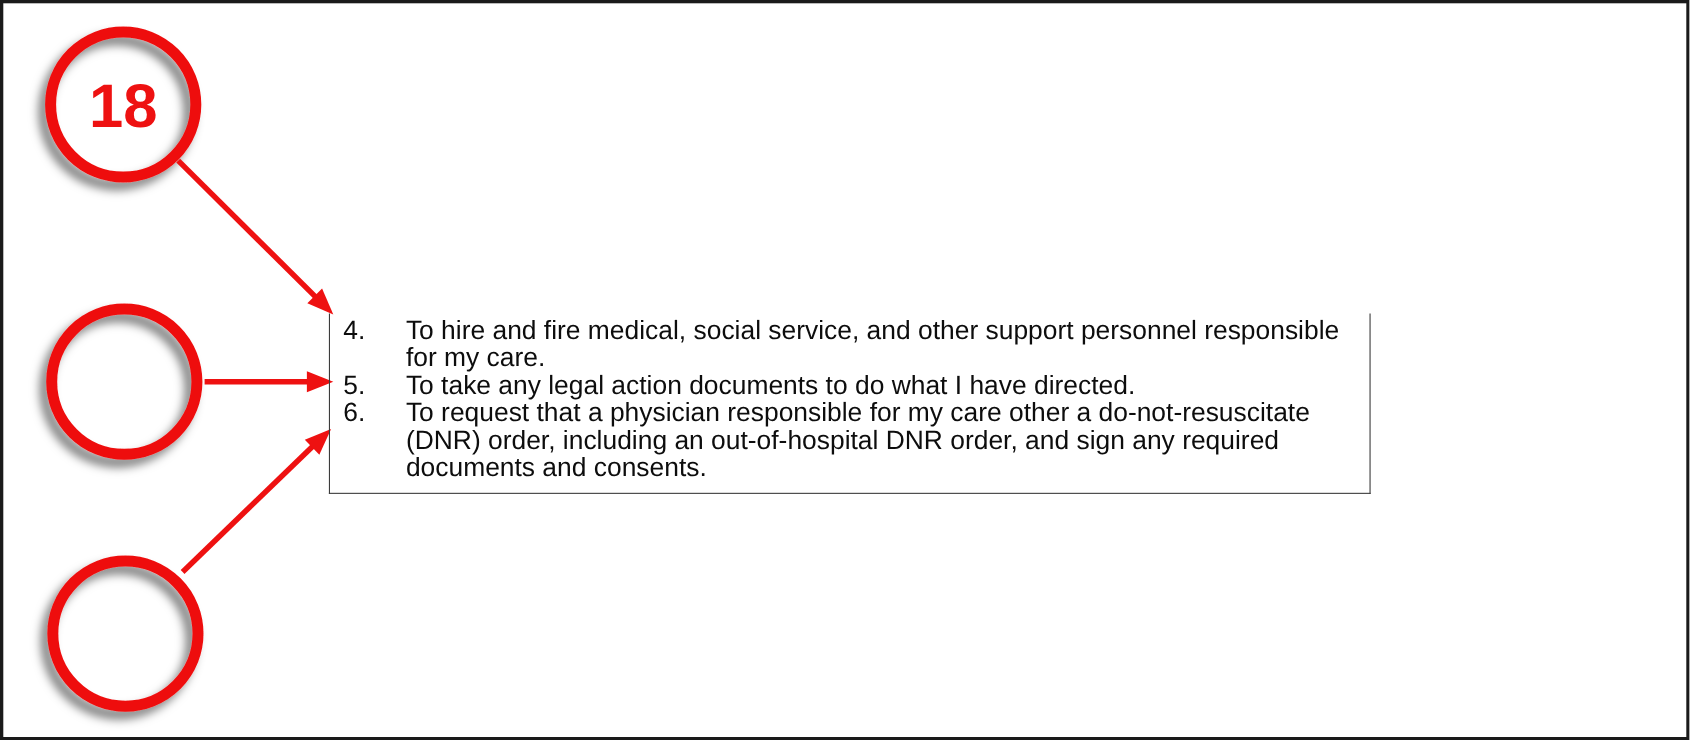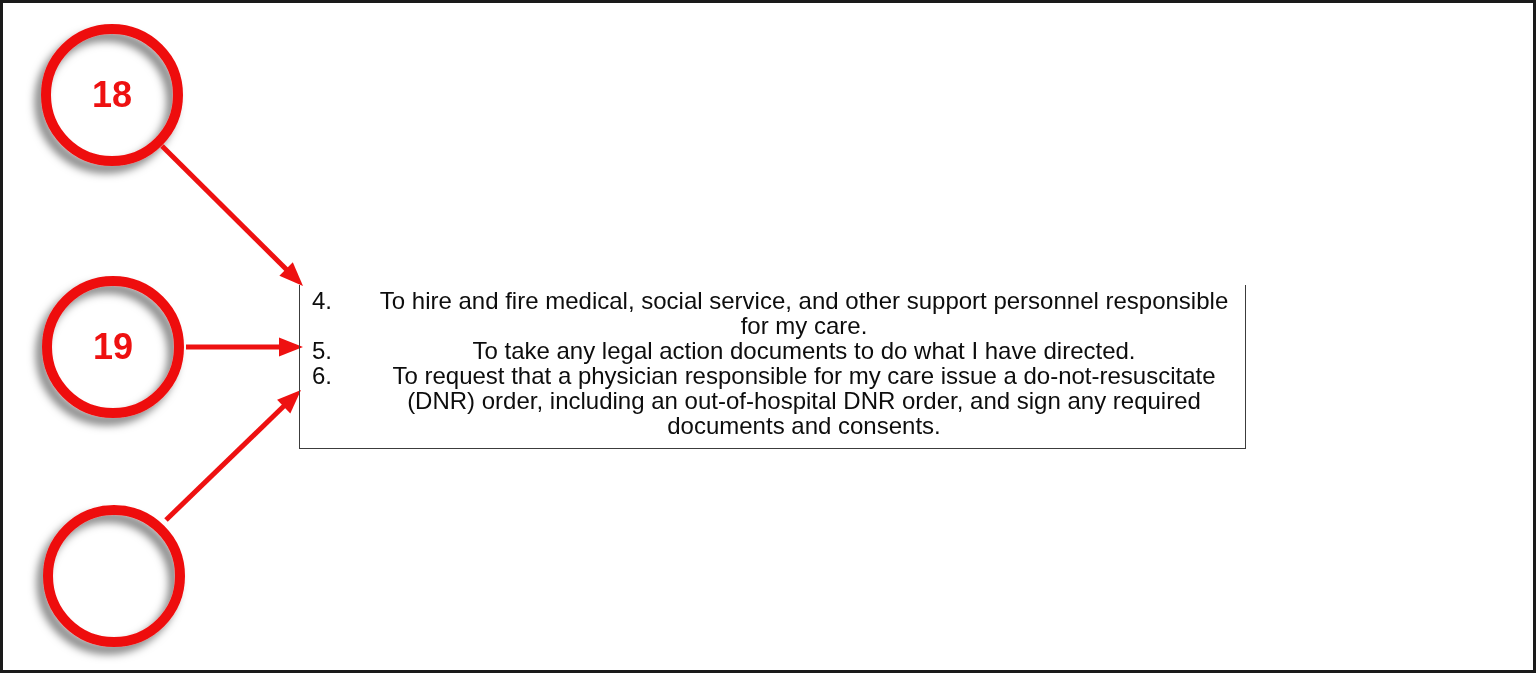--- a/index.html
+++ b/index.html
@@ -19,21 +19,21 @@
     font-family:"Liberation Sans","DejaVu Sans",sans-serif;
   }
   .overlay-svg{position:absolute;left:0;top:0;width:1536px;height:673px;}
   .ring{fill:none;stroke:var(--color-accent);stroke-width:10;}
   .arrow-line{stroke:var(--color-accent);stroke-width:5;fill:none;}
   .arrow-head{fill:var(--color-accent);stroke:none;}
   .callout-label{
     position:absolute;width:144px;height:144px;
     display:flex;align-items:center;justify-content:center;
     color:var(--color-accent);
-    font-size:36px;font-weight:bold;
+    font-size:56px;font-weight:bold;
     user-select:none;
   }
   .callout-18{left:37px;top:20px;}
   .callout-19{left:38px;top:272px;}
   .callout-20{left:39px;top:501px;}
   .text-box{
     position:absolute;left:296px;top:282px;
     width:947px;height:164px;
     box-sizing:border-box;
     border-left:1px solid var(--color-box-border);
@@ -46,21 +46,20 @@
   .list-item{display:flex;align-items:flex-start;}
   .item-number{
     flex:0 0 69px;
     box-sizing:border-box;
     padding-left:12px;
   }
   .item-text{
     flex:1 1 auto;
     white-space:pre-line;
     padding-right:6px;
-    text-align:center;
   }
 </style>
 </head>
 <body>
 
 <div class="canvas">
 
   <svg class="overlay-svg" viewBox="0 0 1536 673">
     <defs>
       <filter id="ringShadow" x="-40%" y="-40%" width="180%" height="180%">
@@ -82,33 +81,32 @@
       <polygon class="arrow-head" points="300,344 276,334.5 276,353.5"></polygon>
     </g>
 
     <g>
       <line class="arrow-line" x1="163" y1="517" x2="283" y2="401"></line>
       <polygon class="arrow-head" points="298,387 287.3,410.5 274.1,396.8"></polygon>
     </g>
   </svg>
 
   <div class="callout-label callout-18">18</div>
-  <div class="callout-label callout-19">19</div>
 
   <div class="text-box">
     <div class="list-item">
       <span class="item-number">4.</span>
       <span class="item-text">To hire and fire medical, social service, and other support personnel responsible
 for my care.</span>
     </div>
     <div class="list-item">
       <span class="item-number">5.</span>
       <span class="item-text">To take any legal action documents to do what I have directed.</span>
     </div>
     <div class="list-item">
       <span class="item-number">6.</span>
-      <span class="item-text">To request that a physician responsible for my care issue a do-not-resuscitate
+      <span class="item-text">To request that a physician responsible for my care other a do-not-resuscitate
 (DNR) order, including an out-of-hospital DNR order, and sign any required
 documents and consents.</span>
     </div>
   </div>
 
 </div>
 
 </body></html>

